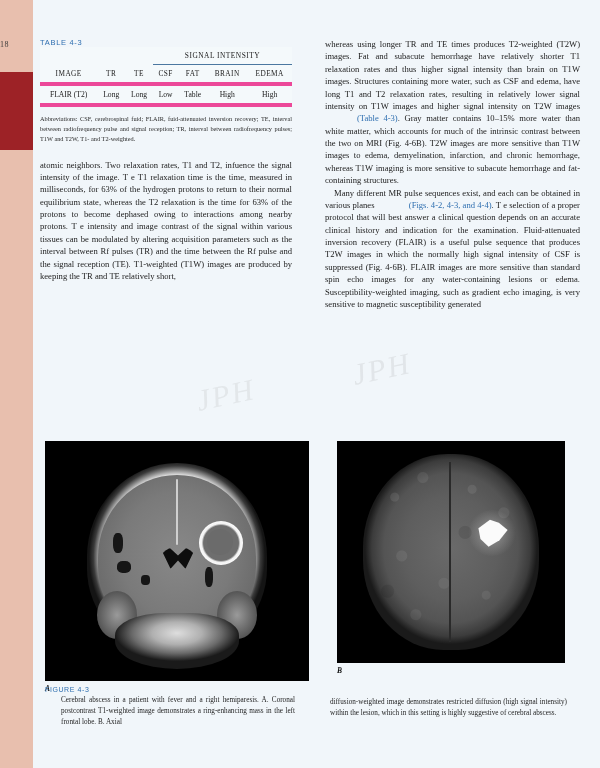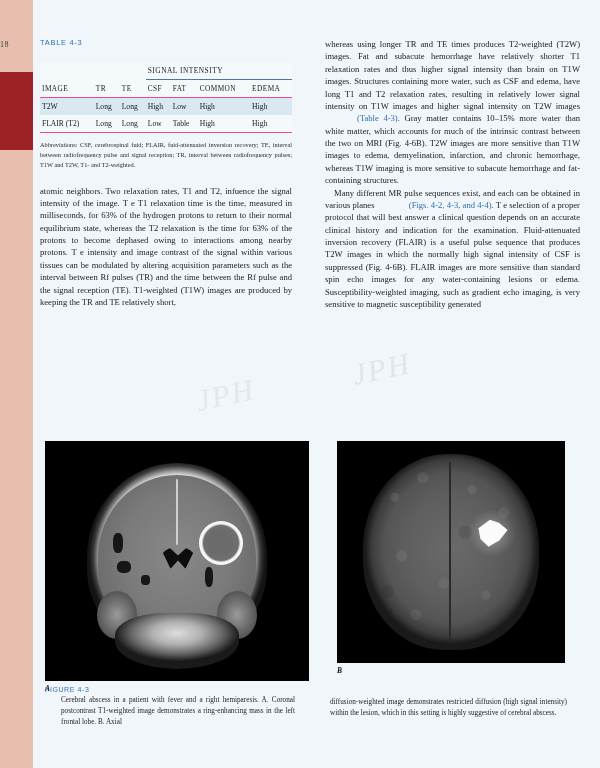--- a/index.html
+++ b/index.html
@@ -21,31 +21,31 @@
 
   
   .content{position:absolute;left:40px;top:0;width:540px;height:768px;}
 
   .cols{position:absolute;left:0;top:38px;width:540px;}
   .col-left{position:absolute;left:0;top:0;width:252px;}
   .col-right{position:absolute;left:285px;top:0;width:255px;}
 
   
   .table-num{font-family:"Liberation Sans",sans-serif;font-size:7.5px;color:#2f6fb0;
-             letter-spacing:.7px;margin-bottom:15px;}
+             letter-spacing:.7px;margin-bottom:0;}
   .table-title{background:#1b6fba;color:#ffffff;font-family:"Liberation Serif",serif;
                font-size:8.6px;letter-spacing:.55px;line-height:1.45;
                padding:5px 7px 6px 7px;}
   table.mri{border-collapse:collapse;width:252px;font-family:"Liberation Serif",serif;
             font-size:7.6px;color:#1a1a1a;background:#f4f9fb;}
-  table.mri th,table.mri td{padding:4px 2px;text-align:left;font-weight:normal;}
+  table.mri th,table.mri td{padding:4px 2px;text-align:center;font-weight:normal;}
   .si-head{text-align:center;font-size:7.4px;letter-spacing:.5px;padding-bottom:1px;}
   .si-rule{border-bottom:1px solid #4a77a0;}
   .colhead td{font-size:7.3px;letter-spacing:.45px;padding-top:3px;padding-bottom:4px;}
-  .rule-bot{border-bottom:1px solid #ec4899;}
+  .rule-bot{border-bottom:4px solid #ec4899;}
   tr.shade td{background:#d8e9f2;}
   .abbrev{font-family:"Liberation Serif",serif;font-size:6.3px;line-height:1.62;
           color:#2a2a2a;text-align:justify;margin-top:7px;width:252px;}
 
   
   .body-text{font-family:"Liberation Serif",serif;font-size:8.6px;line-height:1.44;
              text-align:justify;color:#1c1c1c;}
   .body-text p{margin:0;}
   .body-text p.indent{text-indent:9px;}
   .xref{color:#2f6fb0;padding-left:32px;}
@@ -156,34 +156,25 @@
                 <td></td>
                 <td></td>
               <td class="si-head si-rule" colspan="4">SIGNAL INTENSITY</td>
             </tr>
             <tr class="colhead rule-bot">
               <td>IMAGE</td>
               <td>TR</td>
               <td>TE</td>
               <td>CSF</td>
               <td>FAT</td>
-              <td>COMMON</td>
+              <td>BRAIN</td>
               <td>EDEMA</td>
             </tr>
 
 
-            <tr class="shade">
-              <td>T2W</td>
-              <td>Long</td>
-              <td>Long</td>
-              <td>High</td>
-              <td>Low</td>
-              <td>High</td>
-              <td>High</td>
-            </tr>
 
             <tr class="rule-bot">
               <td>FLAIR (T2)</td>
               <td>Long</td>
               <td>Long</td>
               <td>Low</td>
               <td>Table</td>
               <td>High</td>
               <td>High</td>
             </tr>

